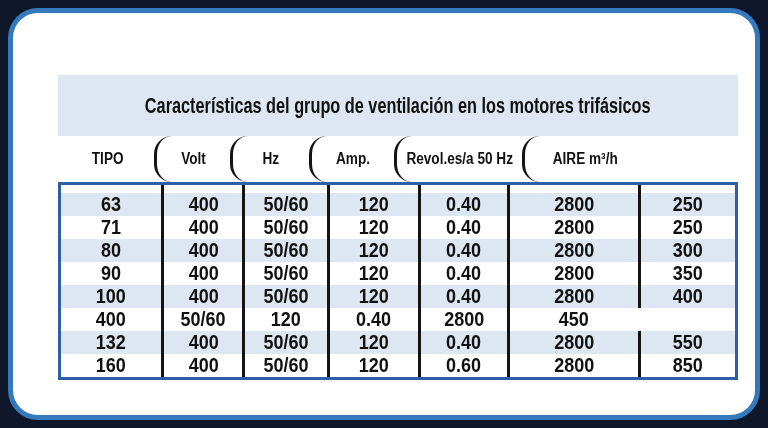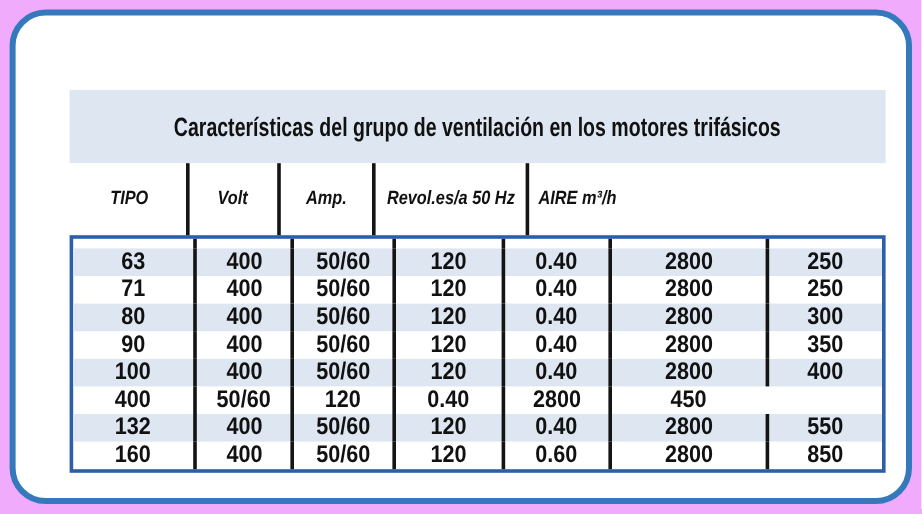--- a/index.html
+++ b/index.html
@@ -5,46 +5,46 @@
   :root{
     --outer-border:#3579bd;
     --data-border:#2d5fa8;
     --band:#dde6f1;
     --divider:#141414;
     --text:#111111;
   }
   *{ box-sizing:border-box; margin:0; padding:0; }
   html,body{ width:768px; height:428px; background:#ffffff; overflow:hidden;
     font-family:"Liberation Sans", sans-serif; color:var(--text); }
-  .stage{ position:relative; width:768px; height:428px; background:#f0abfc; }
+  .stage{ position:relative; width:768px; height:428px; background:#0f172a; }
 
   .card{
     position:absolute; left:8px; top:8px; width:752px; height:412px;
     background:#ffffff; border:5px solid var(--outer-border); border-radius:30px;
   }
 
   .table-area{ position:absolute; left:45px; top:62px; width:680px; }
 
   .title-band{
     height:61px; background:var(--band);
     display:flex; align-items:center; justify-content:center;
   }
   .title-band .t{
     font-weight:bold; font-size:22px; white-space:nowrap;
     display:inline-block; transform:scaleX(0.74); transform-origin:center;
     letter-spacing:0px;
   }
 
   .cols{ display:grid; grid-template-columns:101fr 82fr 85fr 92fr 90fr 132fr 98fr; }
 
-  .header-row{ height:60px; padding:0 3px; background:#ffffff;font-style:italic; }
+  .header-row{ height:46px; padding:0 3px; background:#ffffff; }
   .header-row .hcell{
     display:flex; align-items:center; justify-content:center; overflow:visible;
   }
-  .header-row .hcell + .hcell{ border-left:3px solid var(--divider); }
+  .header-row .hcell + .hcell{ border-left:3px solid var(--divider);border-radius:18px; }
   .header-row .h{
     font-weight:bold; font-size:16px; white-space:nowrap;
     display:inline-block; transform:scaleX(0.85); transform-origin:center;
   }
 
   .data-block{ border:3px solid var(--data-border); background:#ffffff; }
   .pad-row{ height:8px; }
   .pad-row .pcell + .pcell{ border-left:3px solid var(--divider); }
 
   .data-row{ height:23px; }
@@ -71,20 +71,23 @@
       </div>
 
       <div class="header-row cols" id="header-row">
           <div class="hcell">
             <span class="h">TIPO</span>
           </div>
           <div class="hcell">
             <span class="h">Volt</span>
           </div>
           <div class="hcell">
+            <span class="h">Hz</span>
+          </div>
+          <div class="hcell">
             <span class="h">Amp.</span>
           </div>
           <div class="hcell">
             <span class="h">Revol.es/a 50 Hz</span>
           </div>
           <div class="hcell">
             <span class="h">AIRE m³/h</span>
           </div>
         </div>
 

